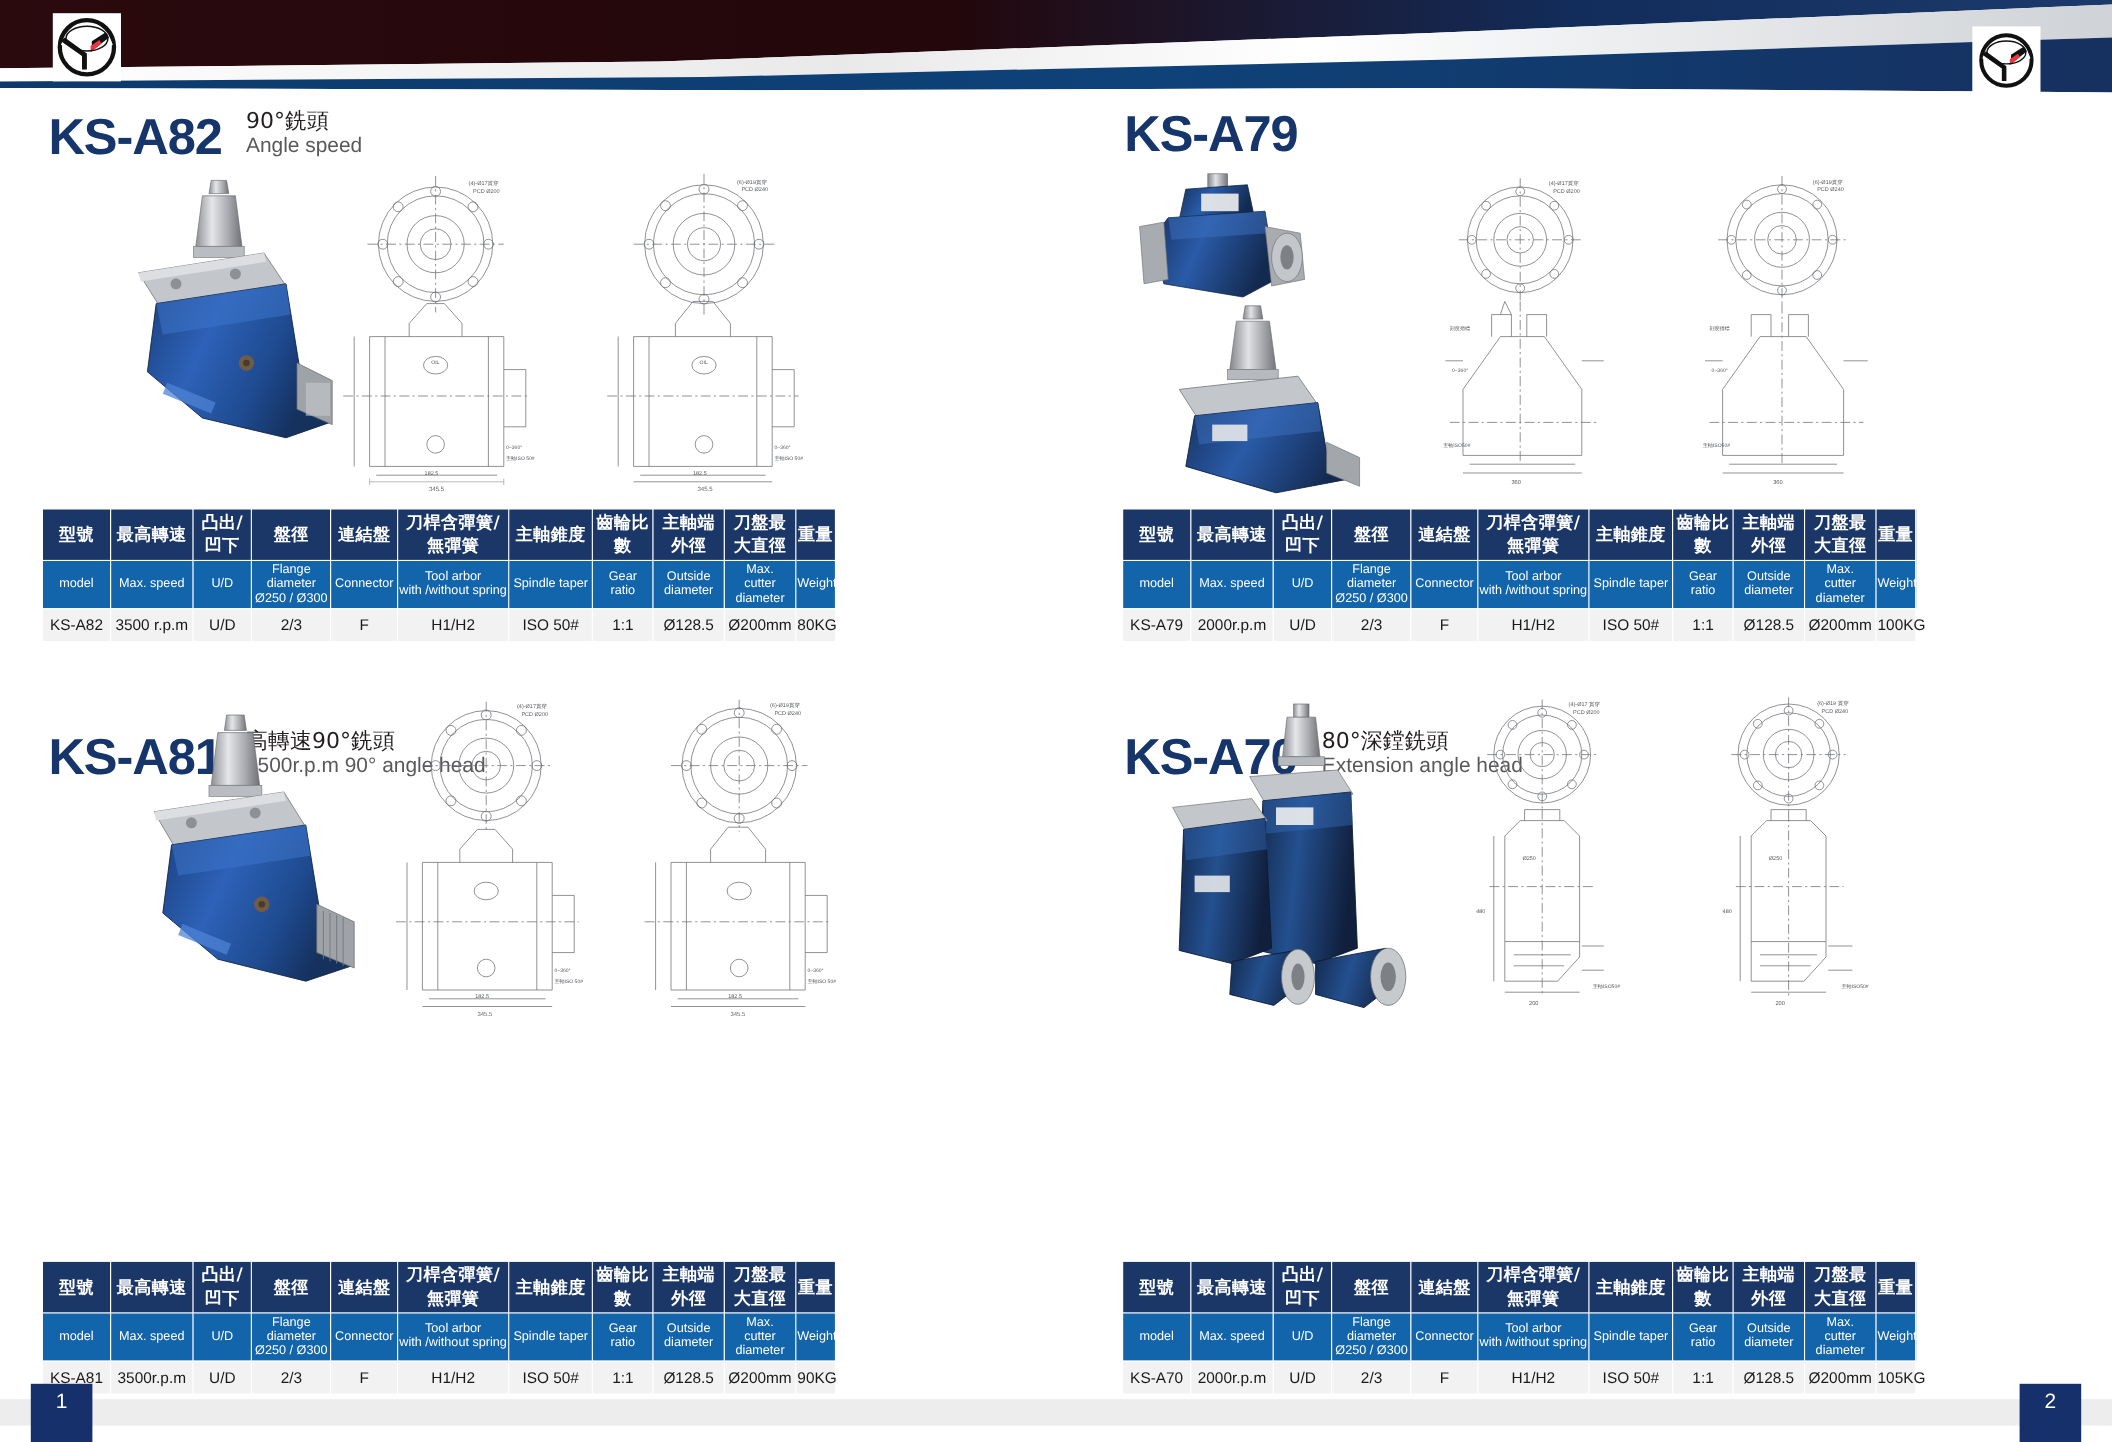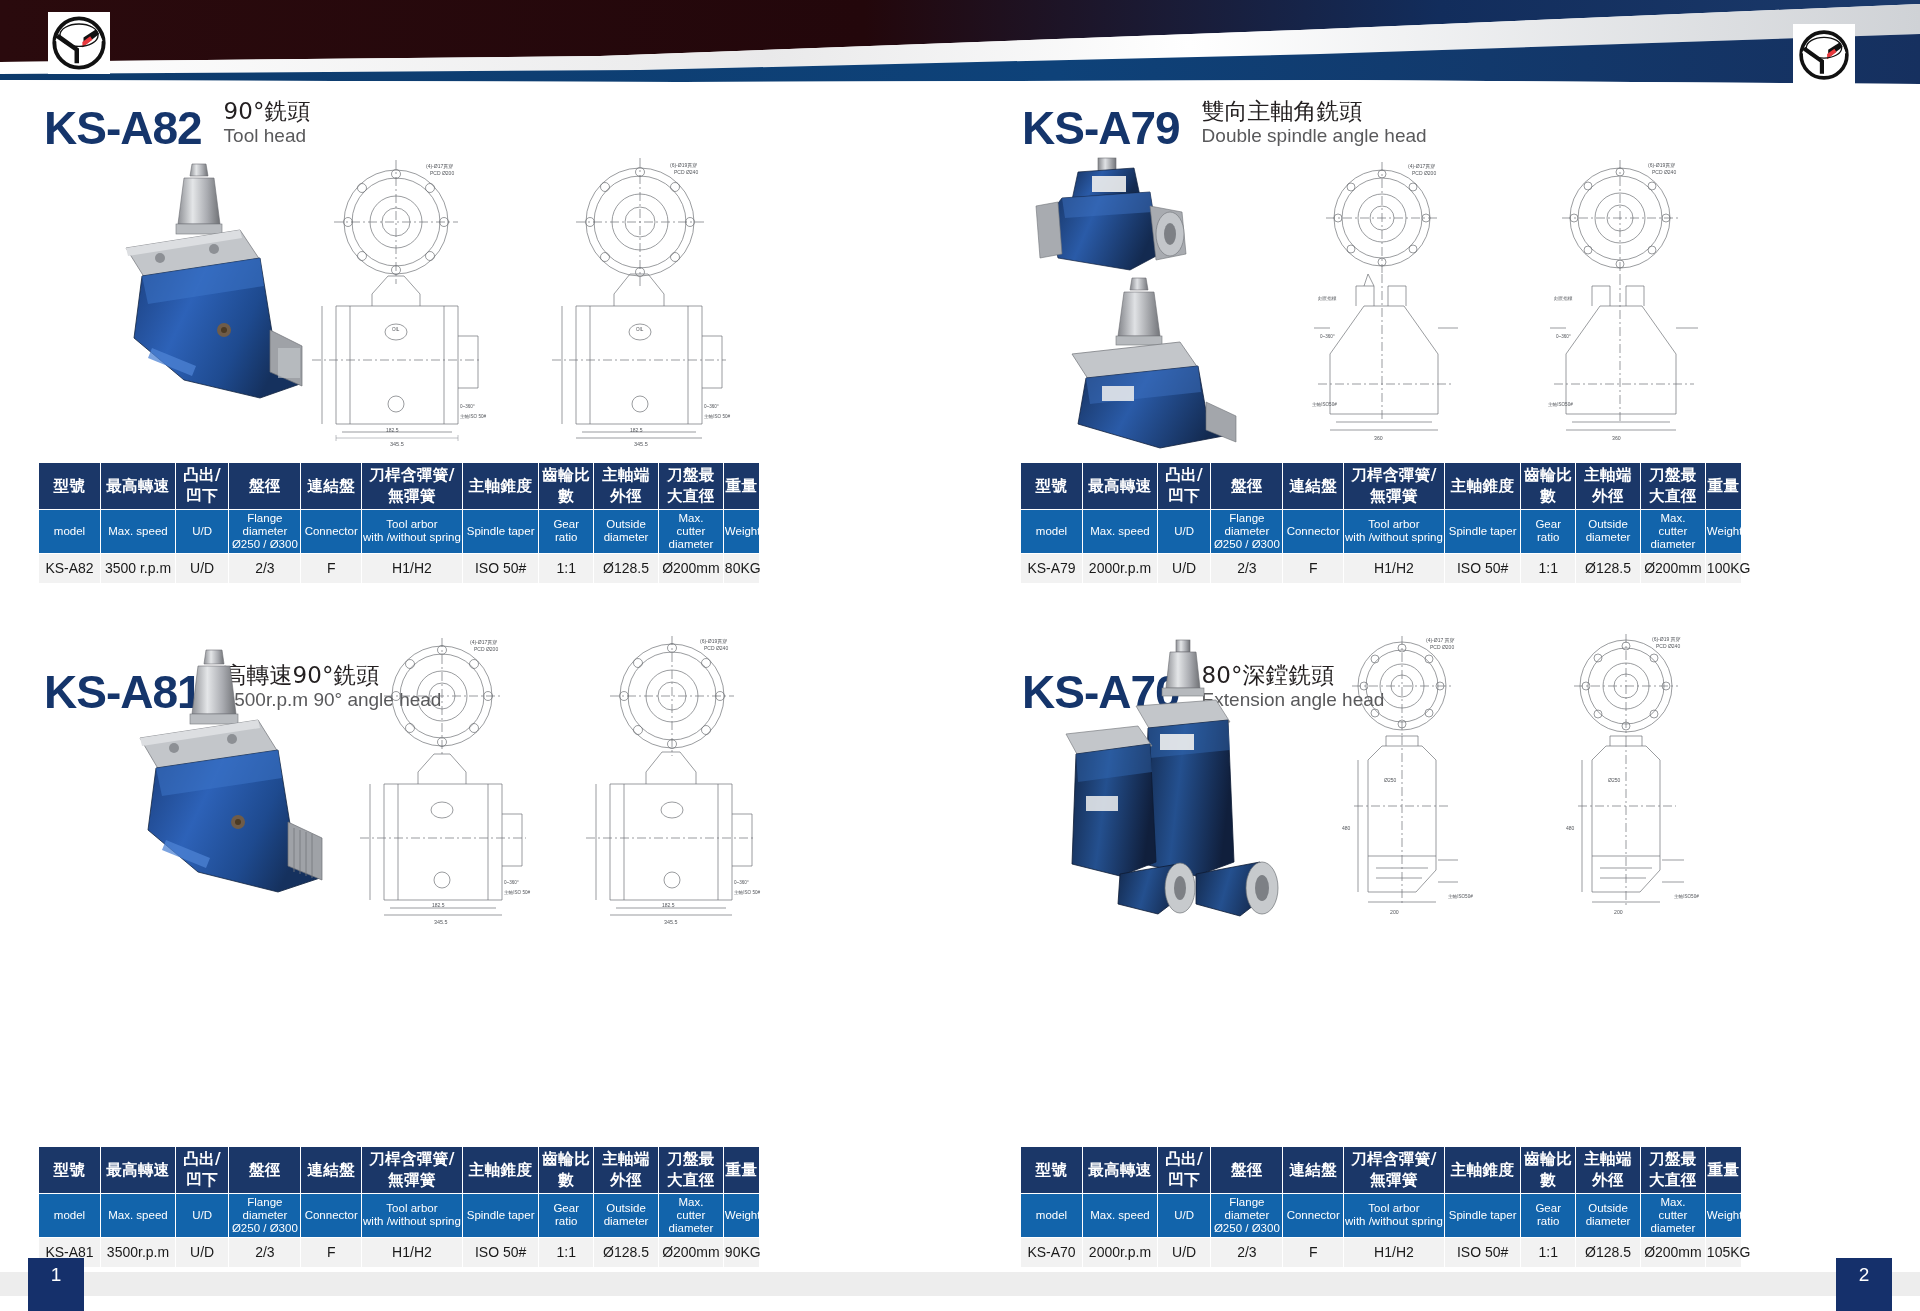--- a/index.html
+++ b/index.html
@@ -22,21 +22,21 @@
   .logo-right { left:1793px; top:24px; }
 
   
   .prod { position:absolute; }
   .prod-head { display:flex; align-items:flex-end; gap:22px; }
   .model-code {
     font-size:46px; font-weight:700; color:#15356b; letter-spacing:-1px;
     line-height:1; white-space:nowrap;
   }
   .title-wrap { padding-bottom:3px; }
-  .title-cn { font-size:23px; color:#231f20; line-height:1.18; white-space:nowrap;
+  .title-cn { font-size:20px; color:#231f20; line-height:1.18; white-space:nowrap;
               font-family:"DejaVu Sans","Liberation Sans",sans-serif; }
   .title-en { font-size:19px; color:#59595b; line-height:1.2; white-space:nowrap; }
 
   
   .figs { position:relative; }
 
   
   table.spec {
     border-collapse:collapse; width:100%; table-layout:fixed;
     font-family:"DejaVu Sans","Liberation Sans",sans-serif;
@@ -125,21 +125,21 @@
       <path d="M74,44 L56,58 L56,48 L70,38 Z" fill="#e8383d"></path>
       <ellipse cx="50" cy="36" rx="34" ry="20" fill="none" stroke="#111" stroke-width="2.4"></ellipse>
     </svg>
   </div>
 
   <div class="prod" style="left:44px; top:98px; width:730px;">
     <div class="prod-head">
       <div class="model-code">KS-A82</div>
       <div class="title-wrap">
         <div class="title-cn">90°銑頭</div>
-        <div class="title-en">Tool head</div>
+        <div class="title-en">Angle speed</div>
       </div>
     </div>
   </div>
 
   <div class="figs" style="position:absolute; left:44px; top:152px; width:730px; height:300px;">
 
     <svg width="250" height="300" viewBox="0 0 250 300" style="position:absolute;left:20px;top:0;">
       <defs>
         <linearGradient id="steel1" x1="0" y1="0" x2="1" y2="0">
           <stop offset="0%" stop-color="#8e9095"></stop>
@@ -322,24 +322,20 @@
         <td>Ø200mm</td>
         <td>80KG</td>
       </tr>
     </tbody>
       </table>
   </div>
 
   <div class="prod" style="left:1022px; top:98px; width:730px;">
     <div class="prod-head">
       <div class="model-code">KS-A79</div>
-      <div class="title-wrap">
-        <div class="title-cn">雙向主軸角銑頭</div>
-        <div class="title-en">Double spindle angle head</div>
-      </div>
     </div>
   </div>
 
   <div class="figs" style="position:absolute; left:1010px; top:150px; width:740px; height:300px;">
     <svg width="260" height="300" viewBox="0 0 260 300" style="position:absolute;left:0;top:0;">
       <defs>
         <linearGradient id="blue2" x1="0" y1="0" x2="1" y2="0.3">
           <stop offset="0%" stop-color="#16315e"></stop>
             <stop offset="45%" stop-color="#2a5ba8"></stop>
           <stop offset="100%" stop-color="#132a50"></stop>

